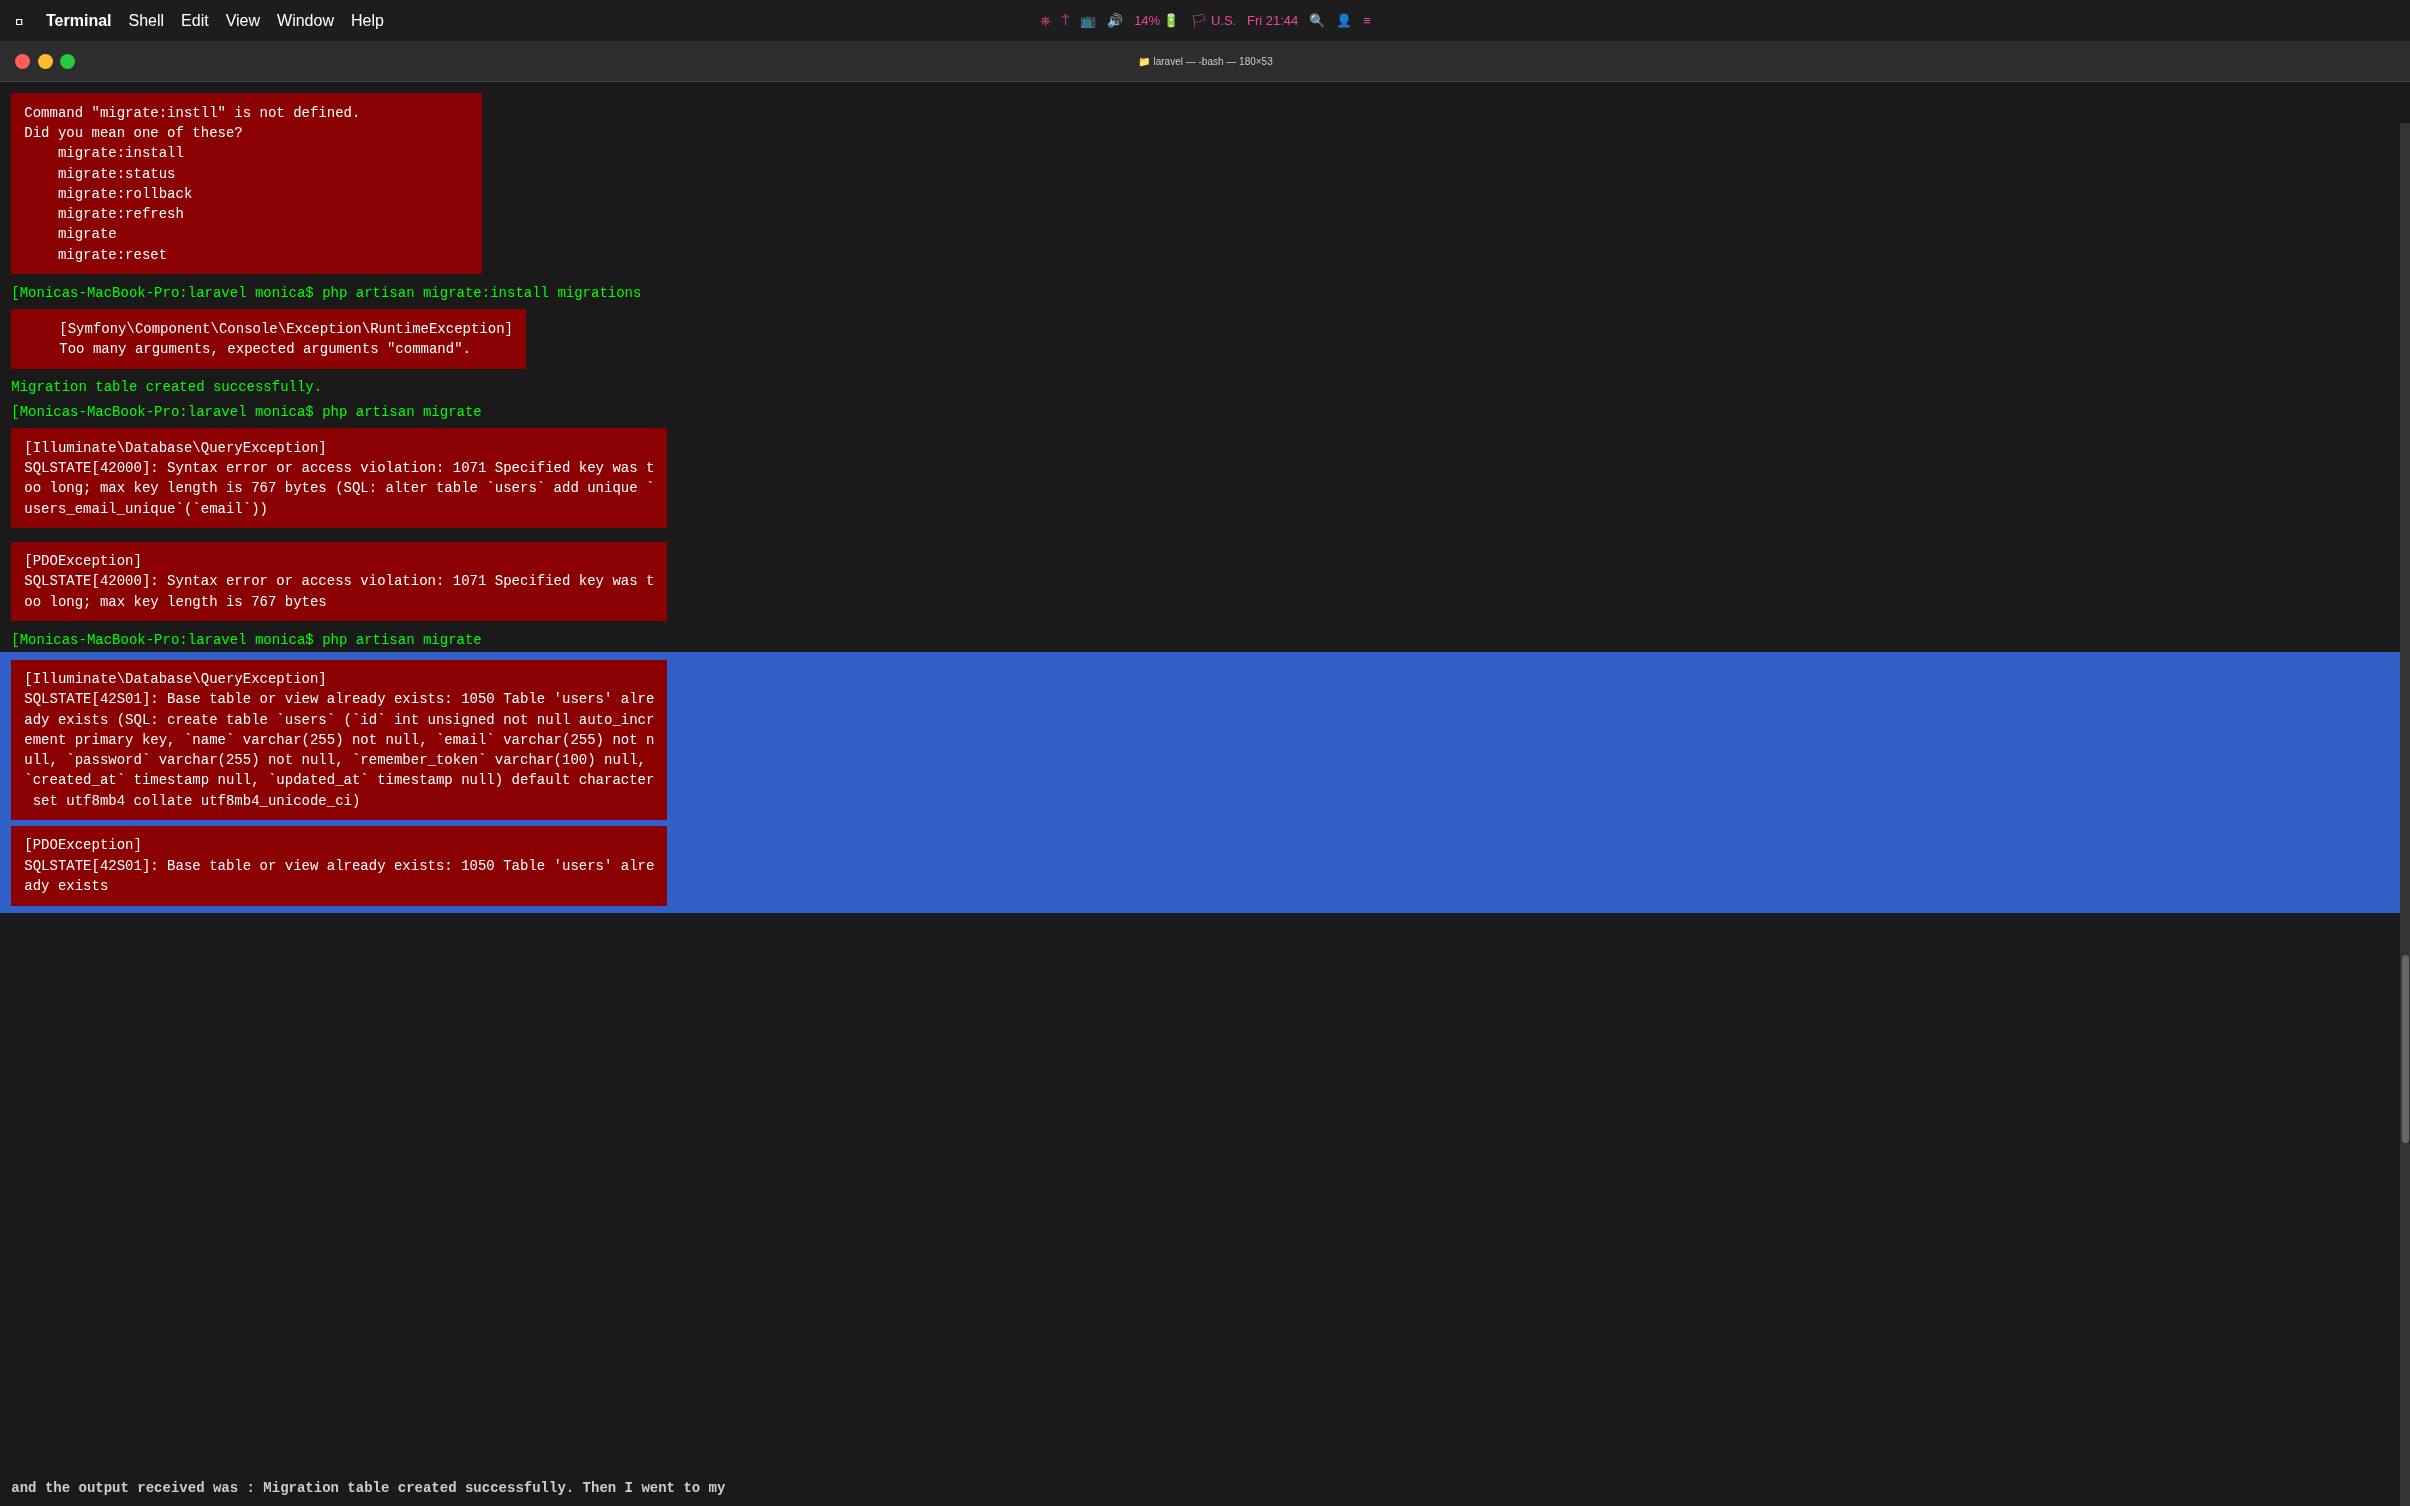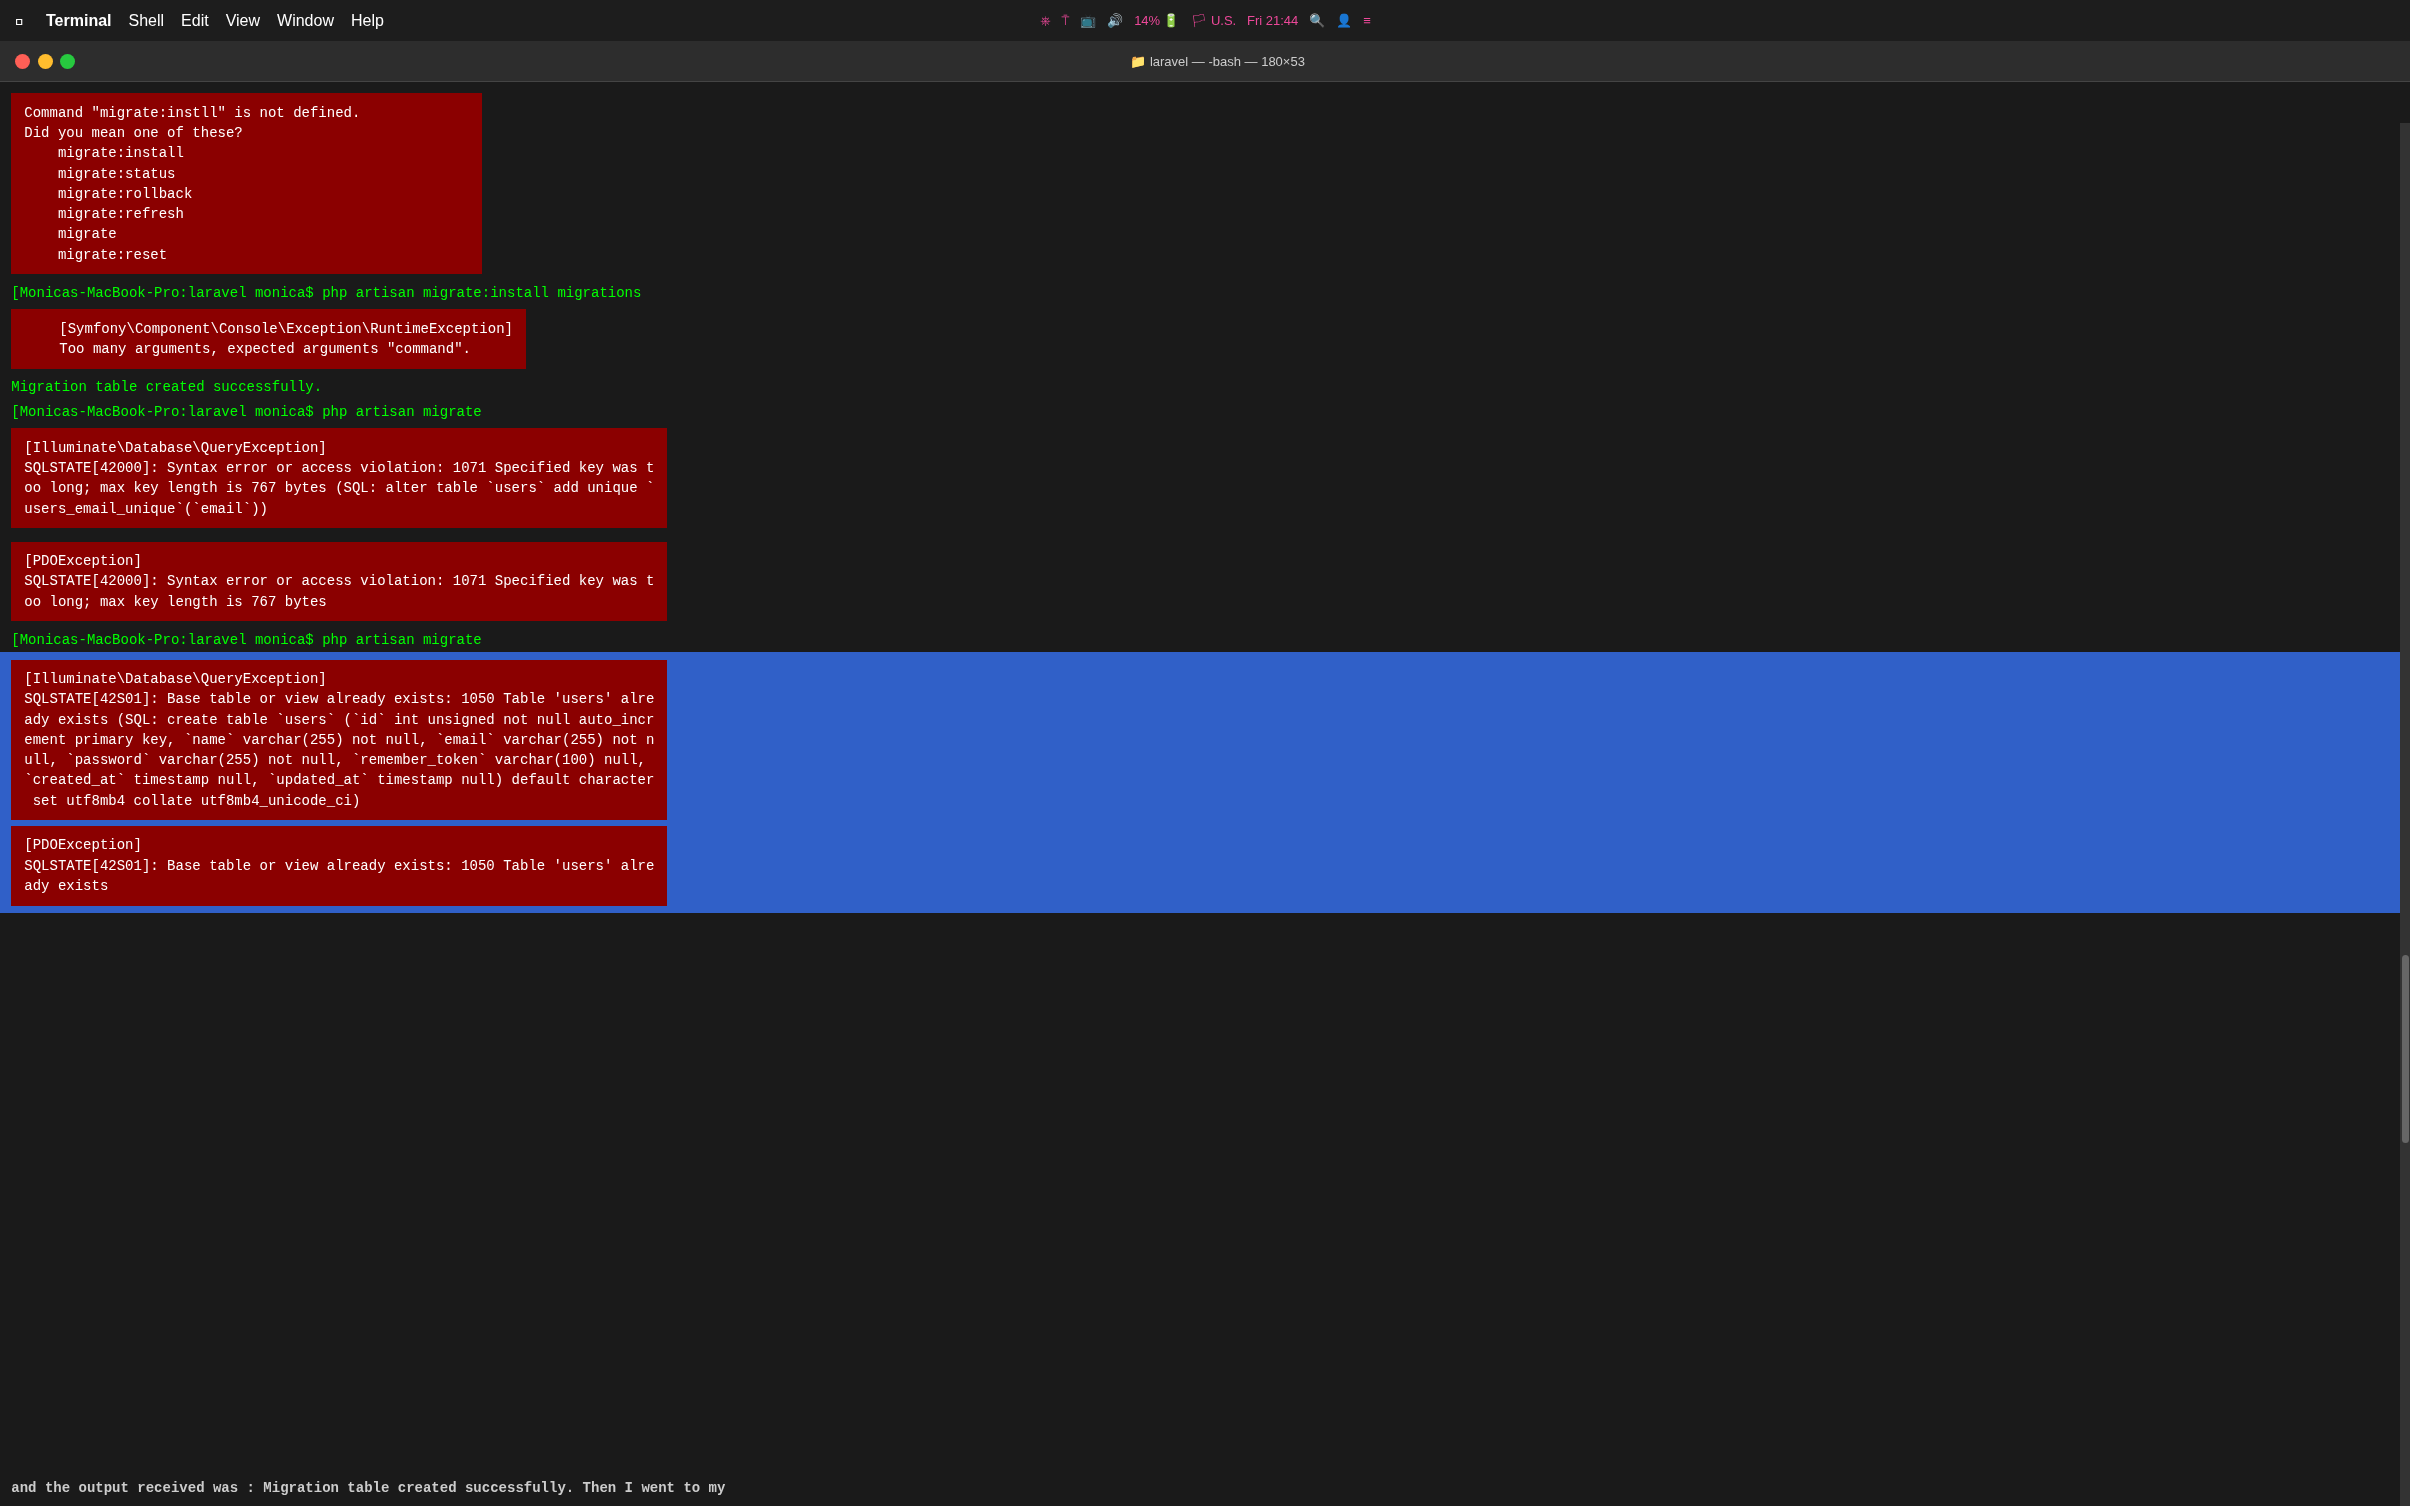--- a/index.html
+++ b/index.html
@@ -81,23 +81,22 @@
       cursor: pointer;
     }
     .traffic-light.close { background: #ff5f56; }
     .traffic-light.minimize { background: #ffbd2e; }
     .traffic-light.maximize { background: #27c93f; }
     .title-bar-title {
       position: absolute;
       left: 50%;
       transform: translateX(-50%);
       color: #ccc;
-      font-size: 13px;
+      font-size: 10px;
       font-family: -apple-system, BlinkMacSystemFont, sans-serif;
-      margin-left: 12px;
     }
 
     
     .terminal-content {
       flex: 1;
       background: #1a1a1a;
       padding: 7.5px 11.3px;
       overflow: hidden;
       font-size: 14px;
       line-height: 1.4;

